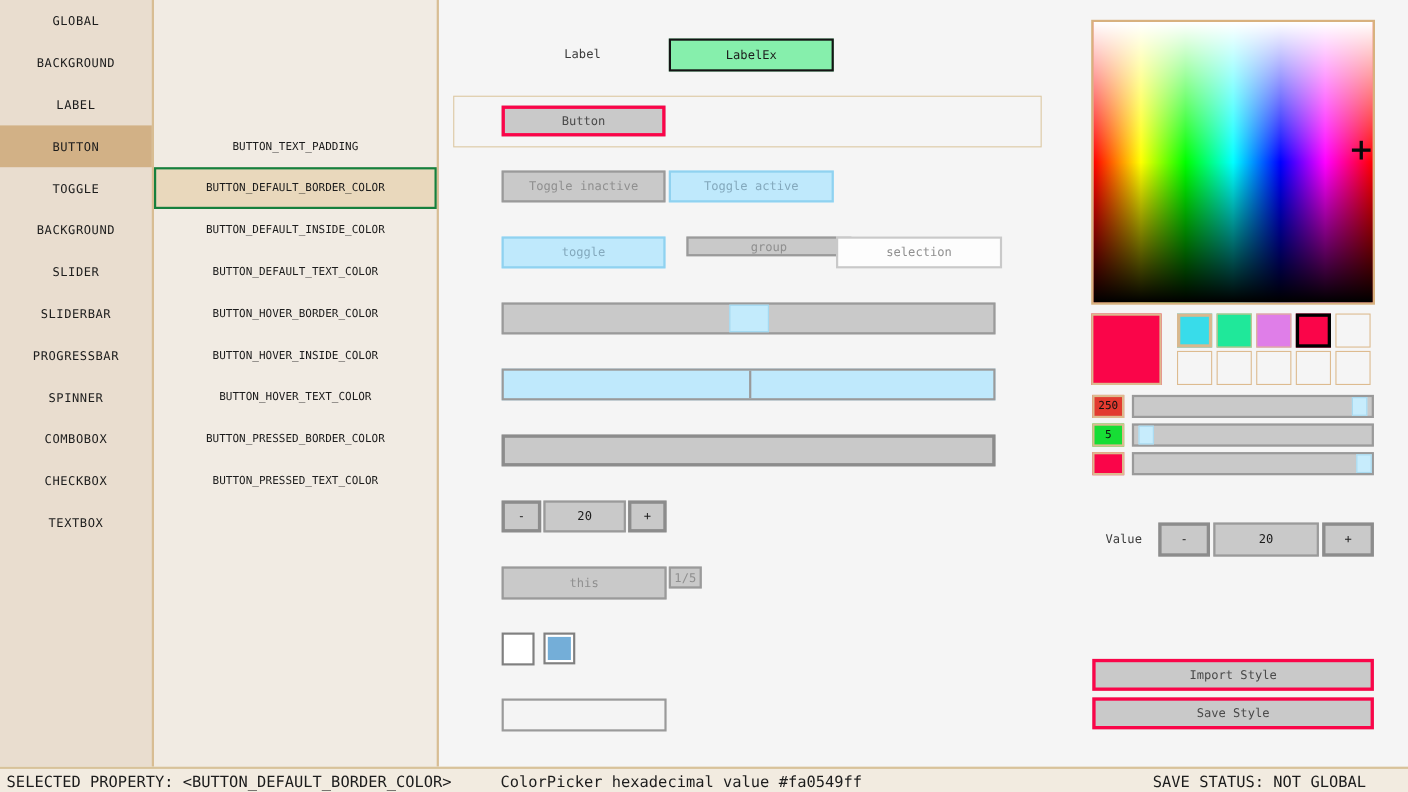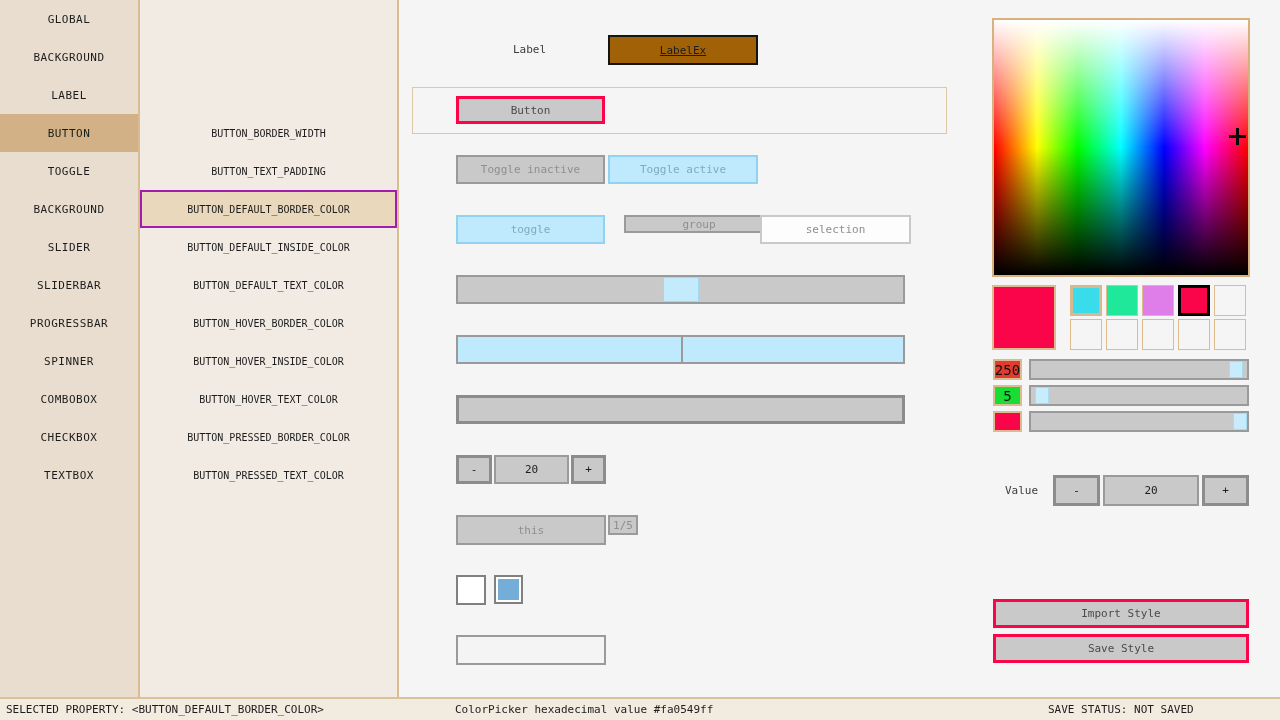--- a/index.html
+++ b/index.html
@@ -27,31 +27,31 @@
   .props {
     position:absolute; left:140px; top:0; width:259px; height:697px;
     background:#f1ebe3; border-right:2px solid #d8bd93;
   }
   .props-list { position:absolute; left:0; top:114px; width:100%; }
   .prop-item {
     height:38px; display:flex; align-items:center; justify-content:center;
     font-size:10px; letter-spacing:0; cursor:default;
   }
   .prop-item.selected {
-    background:#e9d8bc; border:2px solid #a21caf;
+    background:#e9d8bc; border:2px solid #15803d;
   }
 
   
   .preview { position:absolute; left:401px; top:0; width:559px; height:697px; background:#f5f5f5; }
   .pv { position:absolute; font-size:11px; }
   .pv-label-caption { left:112px; top:43px; color:#3c3c3c; }
   .pv-label-box {
     left:207px; top:35px; width:150px; height:30px;
-    background:#a16207; border:2px solid #141414;
-    display:flex; align-items:center; justify-content:center; font-size:11px;text-decoration:underline;
+    background:#86efac; border:2px solid #141414;
+    display:flex; align-items:center; justify-content:center; font-size:11px;
   }
   .pv-btn-container {
     left:11px; top:87px; width:535px; height:47px;
     border:1px solid #dcc8a2;
   }
   .pv-button {
     left:55px; top:96px; width:149px; height:28px;
     background:#c9c9c9; border:3px solid var(--accent);
     display:flex; align-items:center; justify-content:center; color:#4a4a4a;
   }
@@ -144,21 +144,21 @@
     left:110px; top:285px; width:180px; height:65px;
     display:grid; grid-template-columns:repeat(5,32px); grid-template-rows:32px 32px; gap:2px 4px;
   }
   .pal-cell { width:32px; height:31px; background:#f5f5f5; border:1px solid #ddbb8f; }
   .pal-cell.frame { border:3px solid #d8b88e; }
   .pal-cell.selected { border:3px solid #000000; }
   .channels { left:33px; top:359px; width:256px; }
   .chan-row { position:relative; height:26px; }
   .chan-box {
     position:absolute; left:0; top:0; width:29px; height:21px;
-    border:2px solid #ddbb8f; font-size:14px; color:#101010;
+    border:2px solid #ddbb8f; font-size:10px; color:#101010;
     display:flex; align-items:center; justify-content:center;
   }
   .chan-track {
     position:absolute; left:36px; top:0; width:220px; height:21px;
     background:#c9c9c9; border:2px solid #9a9a9a;
   }
   .chan-handle {
     position:absolute; top:0; width:14px; height:17px;
     background:#c7ecfc; border:1px solid #a8daf0;
   }
@@ -172,21 +172,21 @@
     display:flex; align-items:center; justify-content:center; font-size:11px;
   }
   .import-btn { top:599px; }
   .save-btn   { top:634px; }
   .rp, .pv { font-size:11px; }
 
   
   .statusbar {
     position:absolute; left:0; top:697px; width:1280px; height:23px;
     background:#f2ebe0; border-top:2px solid #d8c29a;
-    font-size:11px;
+    font-size:14px;
   }
   .statusbar span { position:absolute; top:4px; white-space:nowrap; }
   .st-left { left:6px; }
   .st-mid { left:455px; }
   .st-right { left:1048px; }
   :root { --accent:#fa0549; }
 </style>
 </head>
 <body>
 
@@ -203,21 +203,20 @@
       <div class="side-item">SLIDERBAR</div>
       <div class="side-item">PROGRESSBAR</div>
       <div class="side-item">SPINNER</div>
       <div class="side-item">COMBOBOX</div>
       <div class="side-item">CHECKBOX</div>
       <div class="side-item">TEXTBOX</div>
     </aside>
 
   <aside class="props">
     <div class="props-list" id="props-list">
-        <div class="prop-item">BUTTON_BORDER_WIDTH</div>
         <div class="prop-item">BUTTON_TEXT_PADDING</div>
         <div class="prop-item selected">BUTTON_DEFAULT_BORDER_COLOR</div>
         <div class="prop-item">BUTTON_DEFAULT_INSIDE_COLOR</div>
         <div class="prop-item">BUTTON_DEFAULT_TEXT_COLOR</div>
         <div class="prop-item">BUTTON_HOVER_BORDER_COLOR</div>
         <div class="prop-item">BUTTON_HOVER_INSIDE_COLOR</div>
         <div class="prop-item">BUTTON_HOVER_TEXT_COLOR</div>
         <div class="prop-item">BUTTON_PRESSED_BORDER_COLOR</div>
         <div class="prop-item">BUTTON_PRESSED_TEXT_COLOR</div>
       </div>
@@ -310,15 +309,15 @@
     <div class="rp rp-spin-value spin-field">20</div>
     <div class="rp rp-spin-plus spin-btn">+</div>
 
     <div class="rp style-btn import-btn">Import Style</div>
     <div class="rp style-btn save-btn">Save Style</div>
   </section>
 
   <footer class="statusbar">
     <span class="st-left">SELECTED PROPERTY: &lt;BUTTON_DEFAULT_BORDER_COLOR&gt;</span>
     <span class="st-mid">ColorPicker hexadecimal value #fa0549ff</span>
-    <span class="st-right">SAVE STATUS: NOT SAVED</span>
+    <span class="st-right">SAVE STATUS: NOT GLOBAL</span>
   </footer>
 </div>
 
 </body></html>

